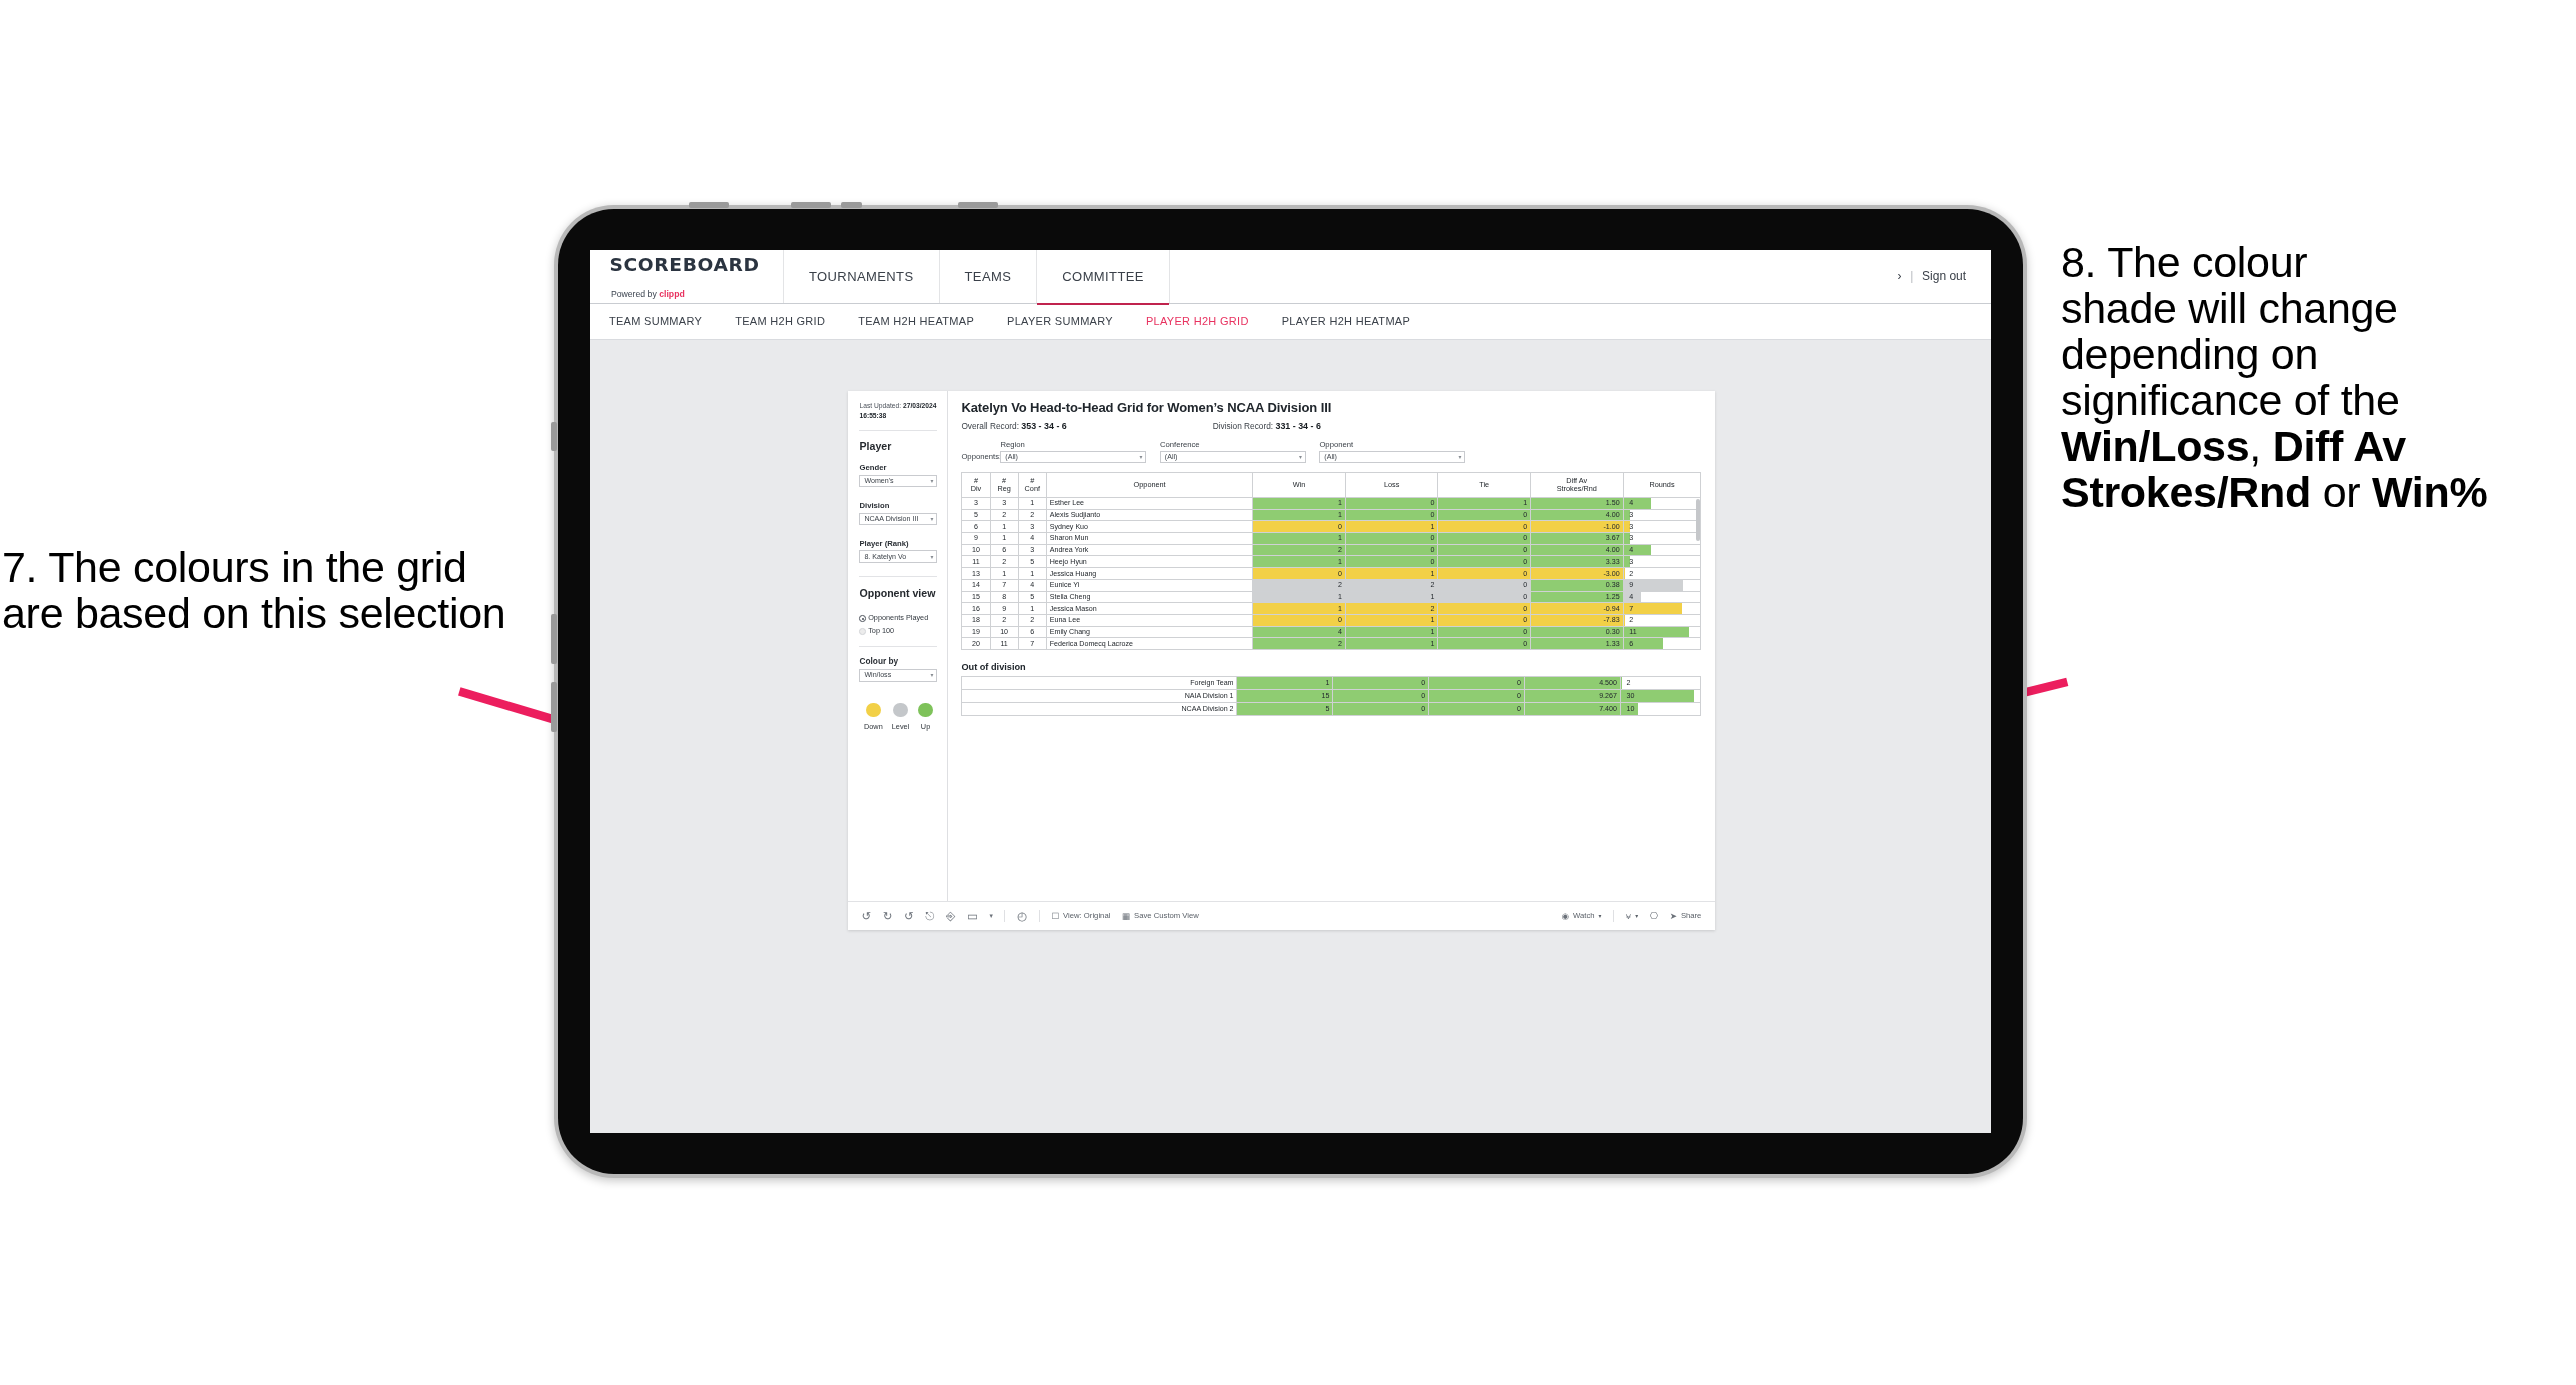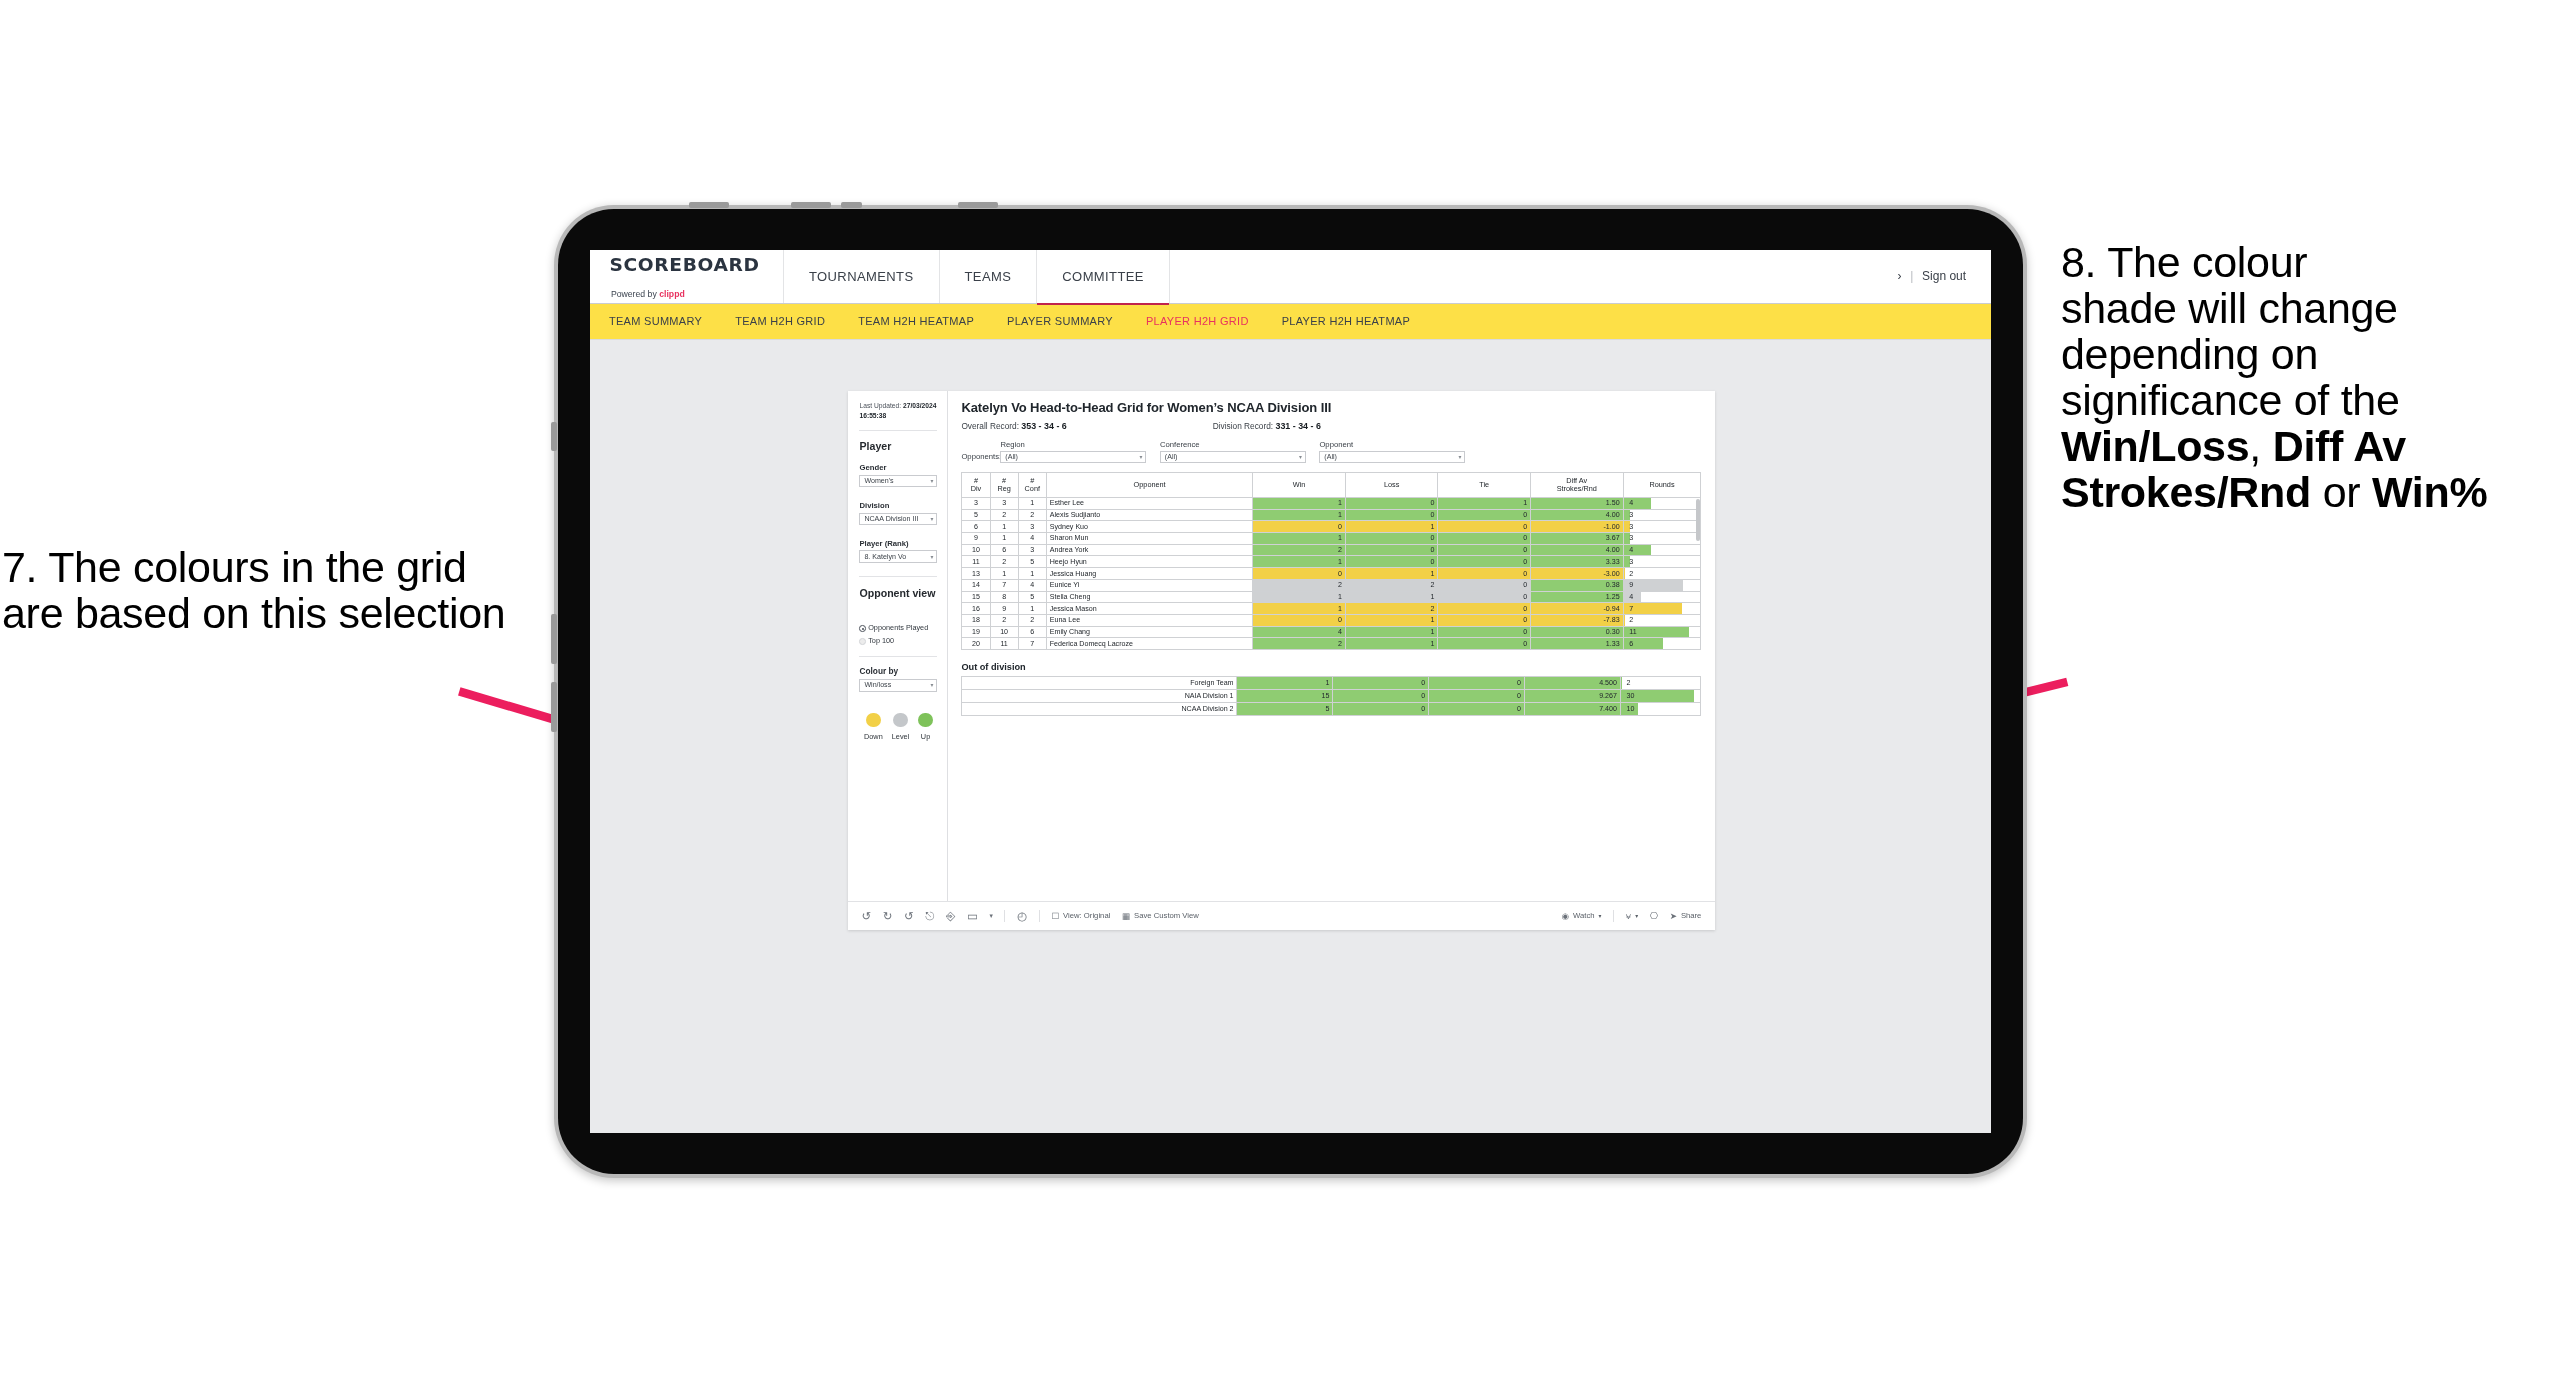--- a/index.html
+++ b/index.html
@@ -89,21 +89,21 @@
     background:#c0234d;
   }
   #topbar-right {
     margin-left: auto; display: flex; align-items: center;
     gap: 8.7px; padding-right: 25px; font-size: 12px; color: #3a4049;
   }
   #topbar-right .sep { color: #b9bcc1; }
 
   
   #subnav {
-    height: 36px; background: #fde047;
+    height: 36px; background: #ffffff;
     border-bottom: 1px solid #d9dbdf;
     display: flex; align-items: center; padding-left: 19px; gap: 33px;
     font-size: 11px; letter-spacing: 0.3px; color: #3a4049;
   }
   #subnav .sub.active { color: #e8315f; }
   #subnav .sub { cursor: pointer; }
 
   
   #canvas { background: #e9eaec; height: calc(100% - 90px); position: relative; }
   #viz {
@@ -286,21 +286,21 @@
                 </div>
 
                 <div class="fld-label">Player (Rank)</div>
                 <div class="sel">
                   <span>8. Katelyn Vo</span>
                   <span class="car">▾</span>
                 </div>
 
                 <div class="hr"></div>
 
-                <div class="ctl-h" style="margin-bottom:24px;">Opponent view</div>
+                <div class="ctl-h" style="margin-bottom:14px;">Opponent view</div>
                 <div class="radio-row">
                   <span class="rdo on"></span>
                   <span>Opponents Played</span>
                 </div>
                 <div class="radio-row">
                   <span class="rdo off"></span>
                   <span>Top 100</span>
                 </div>
 
                 <div class="hr" style="margin-top:10.6px;"></div>

